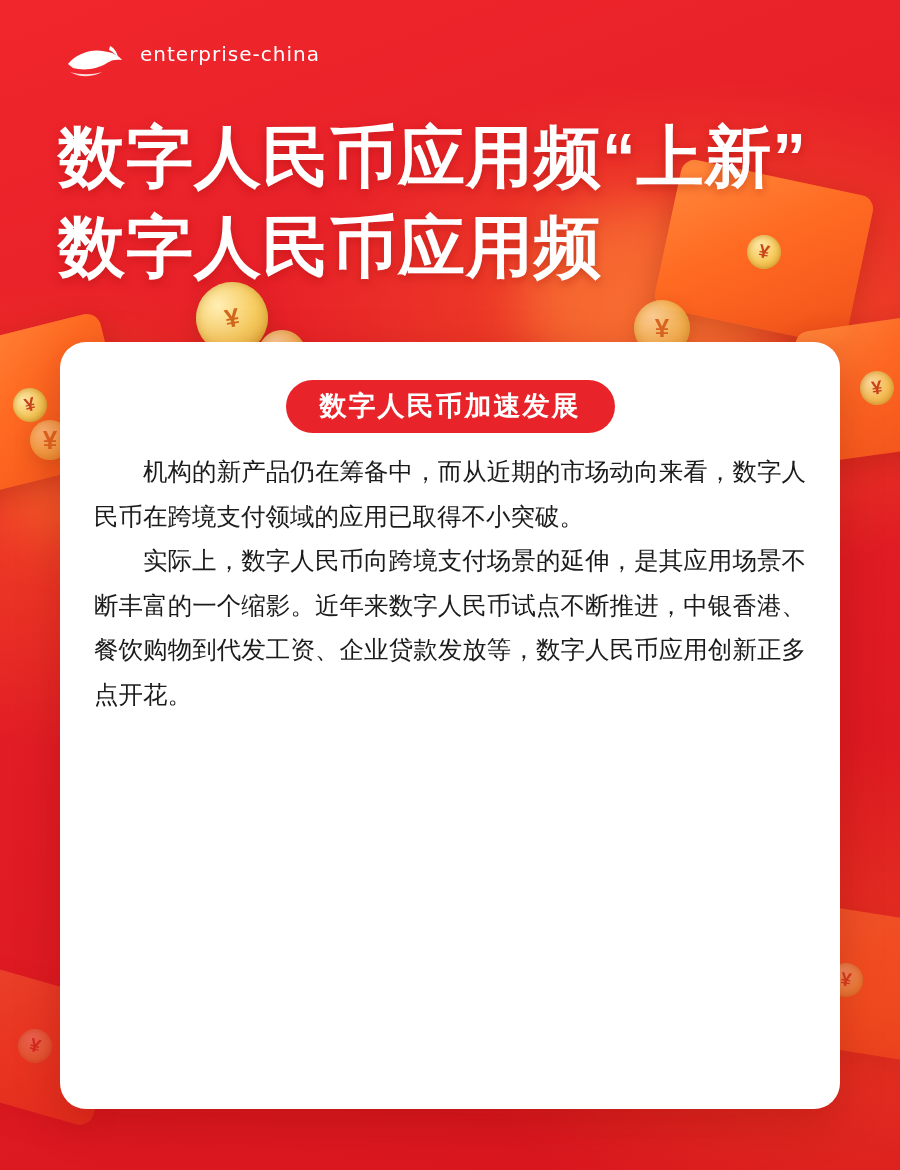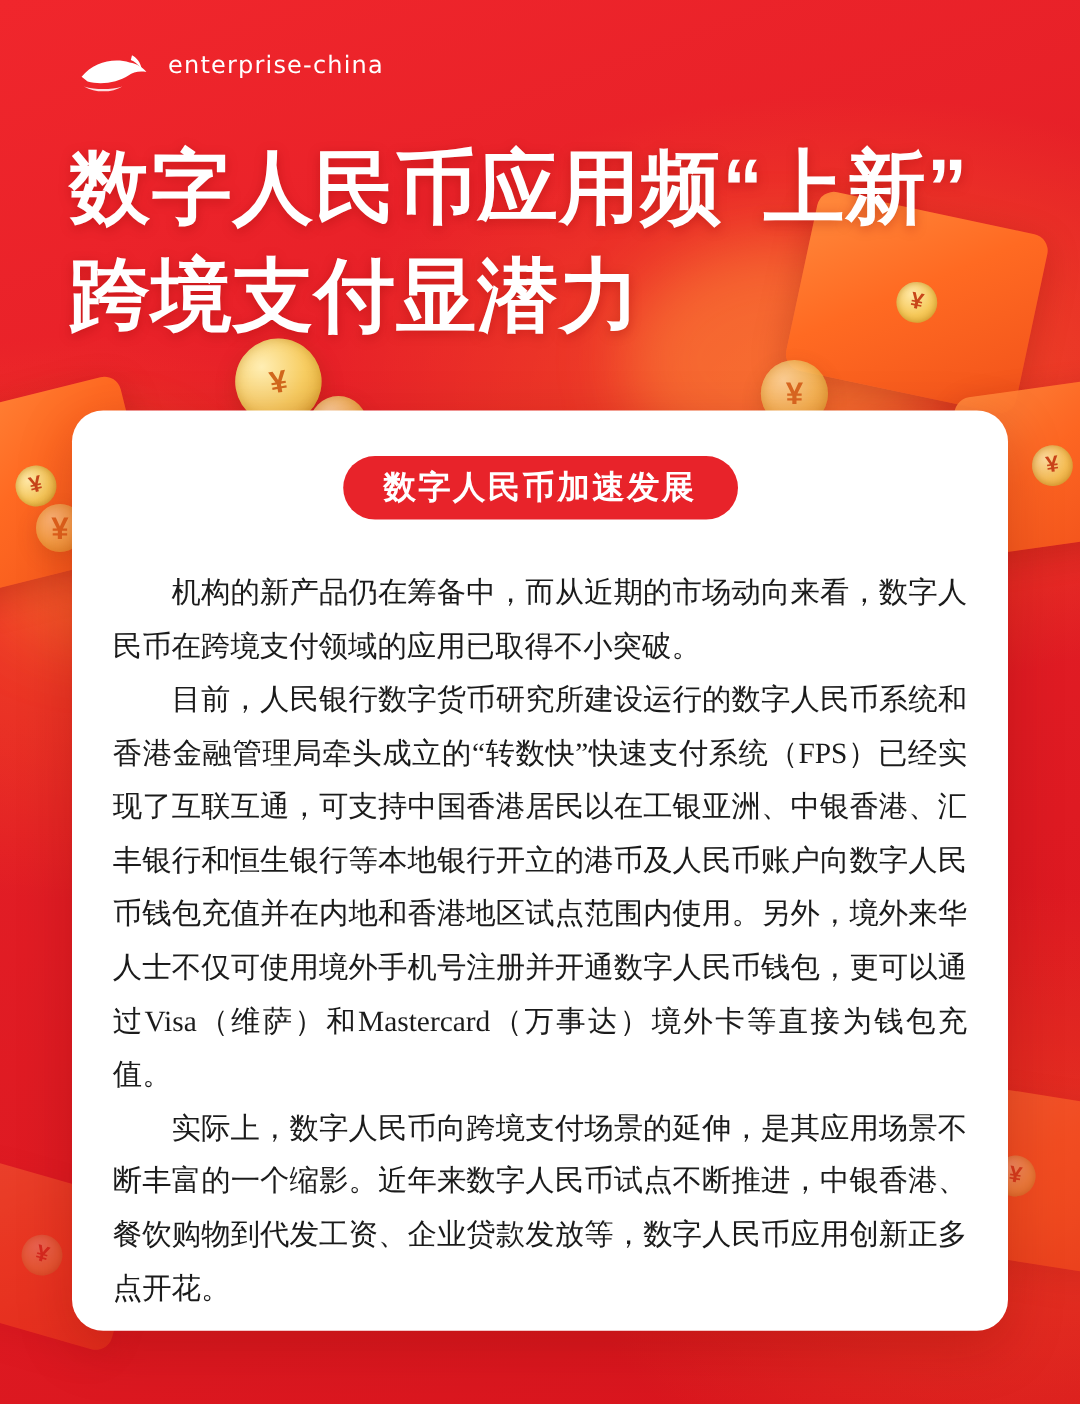--- a/index.html
+++ b/index.html
@@ -156,21 +156,21 @@
     font-size: 27px;
     font-weight: bold;
     letter-spacing: 2px;
     padding: 13px 34px;
     border-radius: 30px;
     line-height: 1;
     font-family: "Liberation Sans", "DejaVu Sans", sans-serif;
   }
 
   .body-text {
-    margin-top: 40px;
+    margin-top: 17px;
     color: #1b1b1b;
     font-size: 24.5px;
     line-height: 1.82;
     text-align: justify;
     font-family: "Liberation Serif", "DejaVu Serif", serif;
   }
   .body-text p {
     margin: 0;
     text-indent: 2em;
   }
@@ -210,27 +210,26 @@
         <path d="M4 22 C14 10, 30 6, 44 10 C50 11, 55 14, 58 18 C52 17, 47 18, 43 21 C34 27, 20 29, 9 26 Z" fill="#ffffff"></path>
         <path d="M46 4 C50 6, 53 10, 54 15 C51 12, 48 9, 45 8 Z" fill="#ffffff"></path>
         <path d="M6 30 C16 33, 28 33, 38 30 C30 35, 16 36, 6 30 Z" fill="#ffffff" opacity="0.85"></path>
       </svg>
     </span>
     <span class="logo-text">enterprise-china</span>
   </div>
 
   <div class="headline">
     <span class="line">数字人民币应用频“上新”</span>
-    <span class="line">跨境支付显潜力</span>
+    <span class="line">数字人民币应用频</span>
   </div>
 
   <div class="card">
     <div class="badge-wrap">
       <div class="badge">数字人民币加速发展</div>
     </div>
     <div class="body-text">
       <p>机构的新产品仍在筹备中，而从近期的市场动向来看，数字人民币在跨境支付领域的应用已取得不小突破。</p>
-      <p>目前，人民银行数字货币研究所建设运行的数字人民币系统和香港金融管理局牵头成立的“转数快”快速支付系统（FPS）已经实现了互联互通，可支持中国香港居民以在工银亚洲、中银香港、汇丰银行和恒生银行等本地银行开立的港币及人民币账户向数字人民币钱包充值并在内地和香港地区试点范围内使用。另外，境外来华人士不仅可使用境外手机号注册并开通数字人民币钱包，更可以通过Visa（维萨）和Mastercard（万事达）境外卡等直接为钱包充值。</p>
       <p>实际上，数字人民币向跨境支付场景的延伸，是其应用场景不断丰富的一个缩影。近年来数字人民币试点不断推进，中银香港、餐饮购物到代发工资、企业贷款发放等，数字人民币应用创新正多点开花。</p>
     </div>
   </div>
 
 </div>
 
 </body></html>

